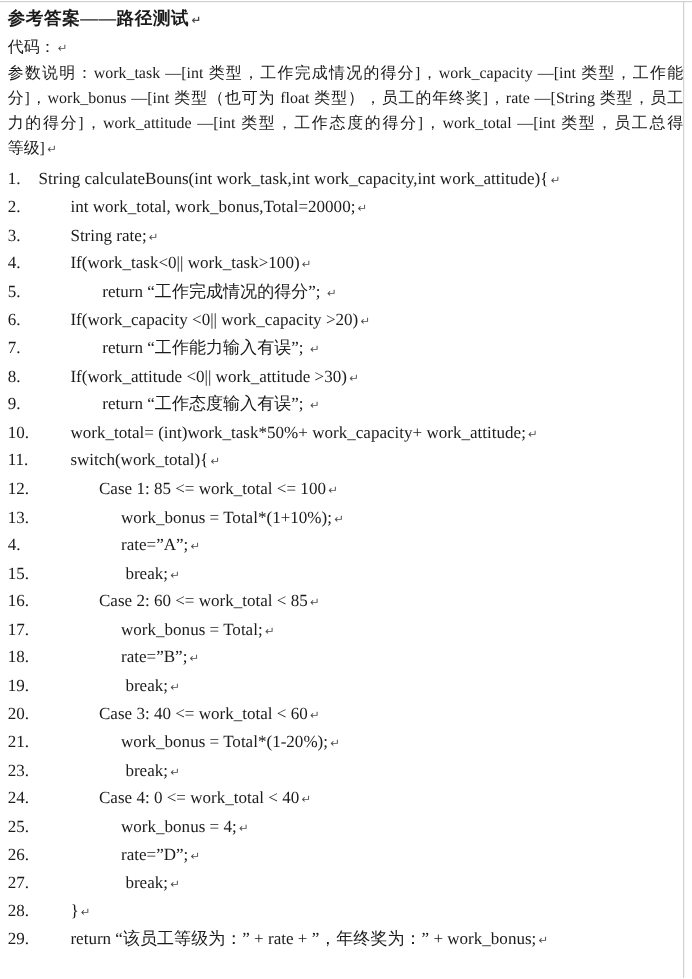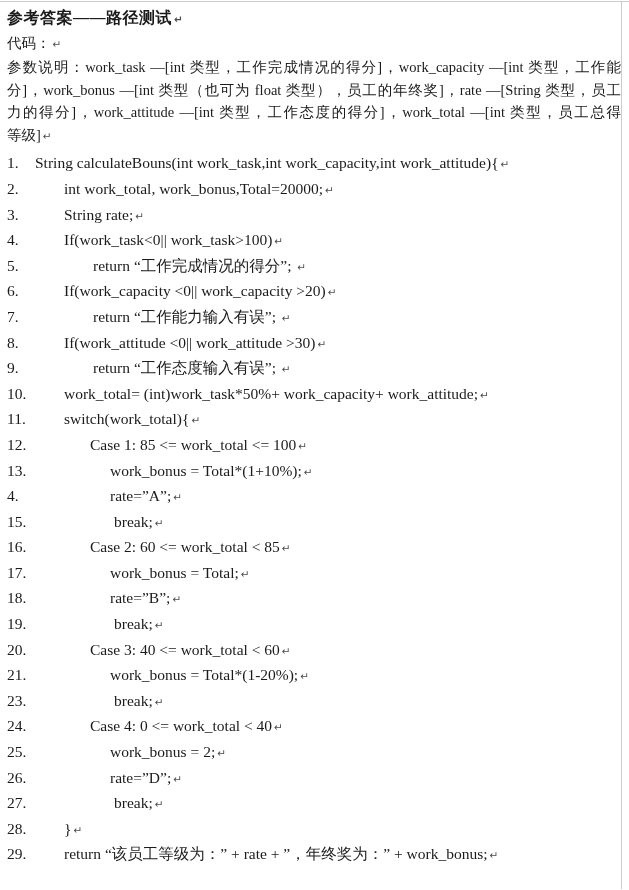--- a/index.html
+++ b/index.html
@@ -111,20 +111,20 @@
       <div class="code-line ind4"><span class="line-num">4.</span><span class="code-text">rate=”A”;</span><span class="pilcrow">↵</span></div>
       <div class="code-line ind5"><span class="line-num">15.</span><span class="code-text">break;</span><span class="pilcrow">↵</span></div>
       <div class="code-line ind2"><span class="line-num">16.</span><span class="code-text">Case 2: 60 &lt;= work_total &lt; 85</span><span class="pilcrow">↵</span></div>
       <div class="code-line ind4"><span class="line-num">17.</span><span class="code-text">work_bonus = Total;</span><span class="pilcrow">↵</span></div>
       <div class="code-line ind4"><span class="line-num">18.</span><span class="code-text">rate=”B”;</span><span class="pilcrow">↵</span></div>
       <div class="code-line ind5"><span class="line-num">19.</span><span class="code-text">break;</span><span class="pilcrow">↵</span></div>
       <div class="code-line ind2"><span class="line-num">20.</span><span class="code-text">Case 3: 40 &lt;= work_total &lt; 60</span><span class="pilcrow">↵</span></div>
       <div class="code-line ind4"><span class="line-num">21.</span><span class="code-text">work_bonus = Total*(1-20%);</span><span class="pilcrow">↵</span></div>
       <div class="code-line ind5"><span class="line-num">23.</span><span class="code-text">break;</span><span class="pilcrow">↵</span></div>
       <div class="code-line ind2"><span class="line-num">24.</span><span class="code-text">Case 4: 0 &lt;= work_total &lt; 40</span><span class="pilcrow">↵</span></div>
-      <div class="code-line ind4"><span class="line-num">25.</span><span class="code-text">work_bonus = 2;</span><span class="pilcrow">↵</span></div>
+      <div class="code-line ind4"><span class="line-num">25.</span><span class="code-text">work_bonus = 4;</span><span class="pilcrow">↵</span></div>
       <div class="code-line ind4"><span class="line-num">26.</span><span class="code-text">rate=”D”;</span><span class="pilcrow">↵</span></div>
       <div class="code-line ind5"><span class="line-num">27.</span><span class="code-text">break;</span><span class="pilcrow">↵</span></div>
       <div class="code-line ind1"><span class="line-num">28.</span><span class="code-text">}</span><span class="pilcrow">↵</span></div>
       <div class="code-line ind1"><span class="line-num">29.</span><span class="code-text">return “该员工等级为：” + rate + ”，年终奖为：” + work_bonus;</span><span class="pilcrow">↵</span></div>
     </div>
 
 </div>
 
 </body></html>

